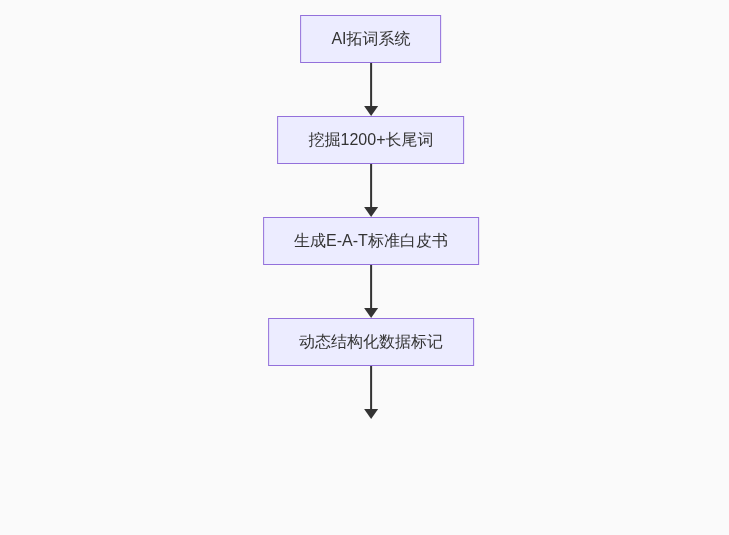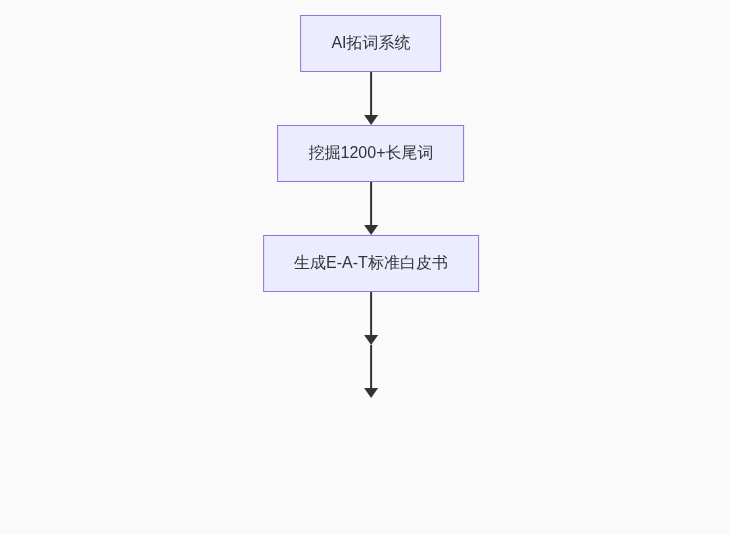--- a/index.html
+++ b/index.html
@@ -24,21 +24,21 @@
   .flow {
     position: absolute;
     top: 15px;
     left: 371px;
     transform: translateX(-50%);
     display: flex;
     flex-direction: column;
     align-items: center;
   }
   .node {
-    height: 57px;
+    height: 48px;
     padding: 0 30px;
     display: flex;
     align-items: center;
     justify-content: center;
     background: var(--node-fill);
     border: 1px solid var(--node-border);
     color: var(--node-text);
     font-size: 16px;
     white-space: nowrap;
   }
@@ -94,20 +94,23 @@
 
     <div class="node">
       <span>生成E-A-T标准白皮书</span>
     </div>
 
     <div class="arrow">
       <div class="line"></div>
       <div class="head"></div>
     </div>
 
+    <div class="node">
+      <span>动态结构化数据标记</span>
+    </div>
 
     <div class="arrow">
       <div class="line"></div>
       <div class="head"></div>
     </div>
 
 
   </div>
 </div>
 

